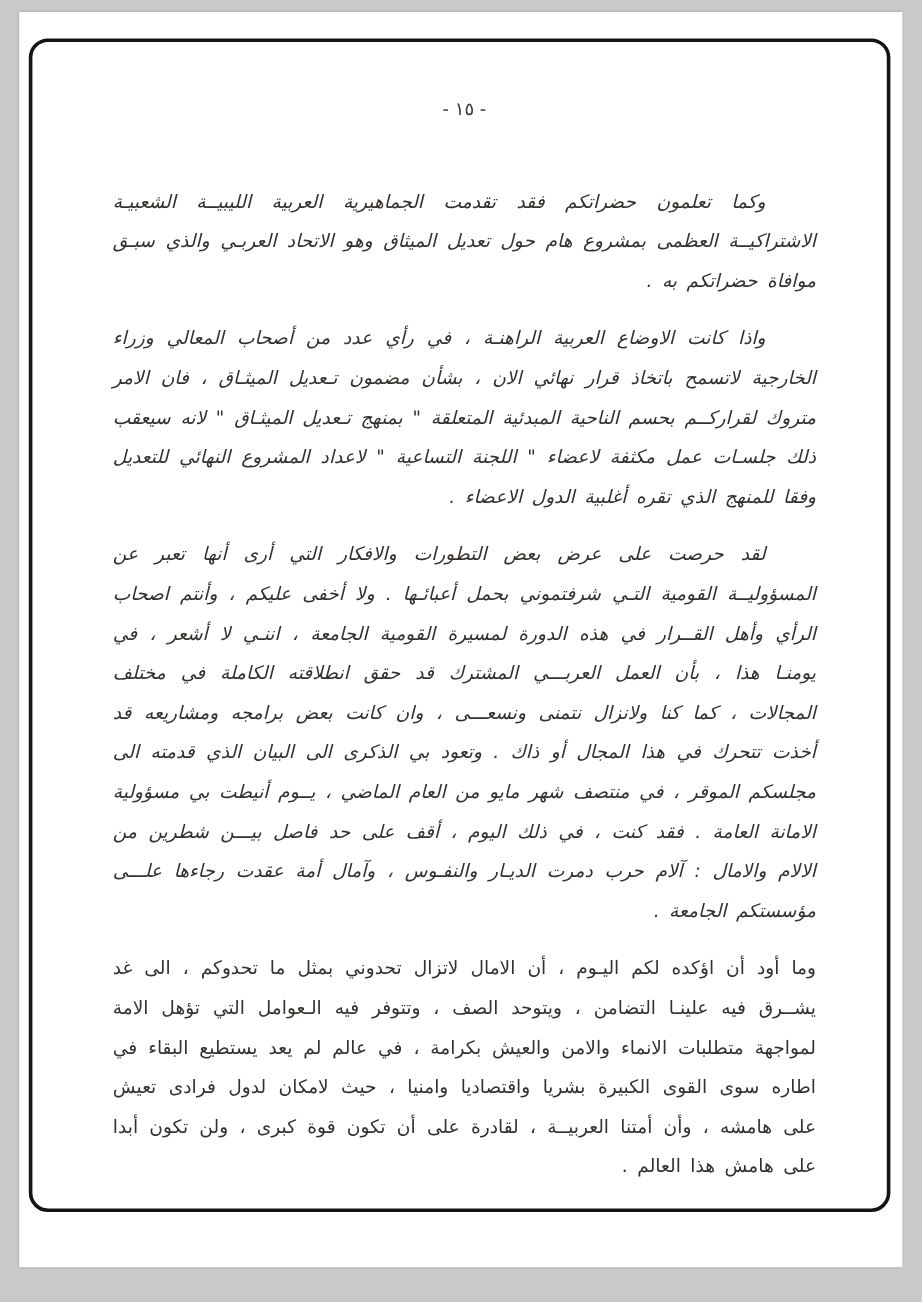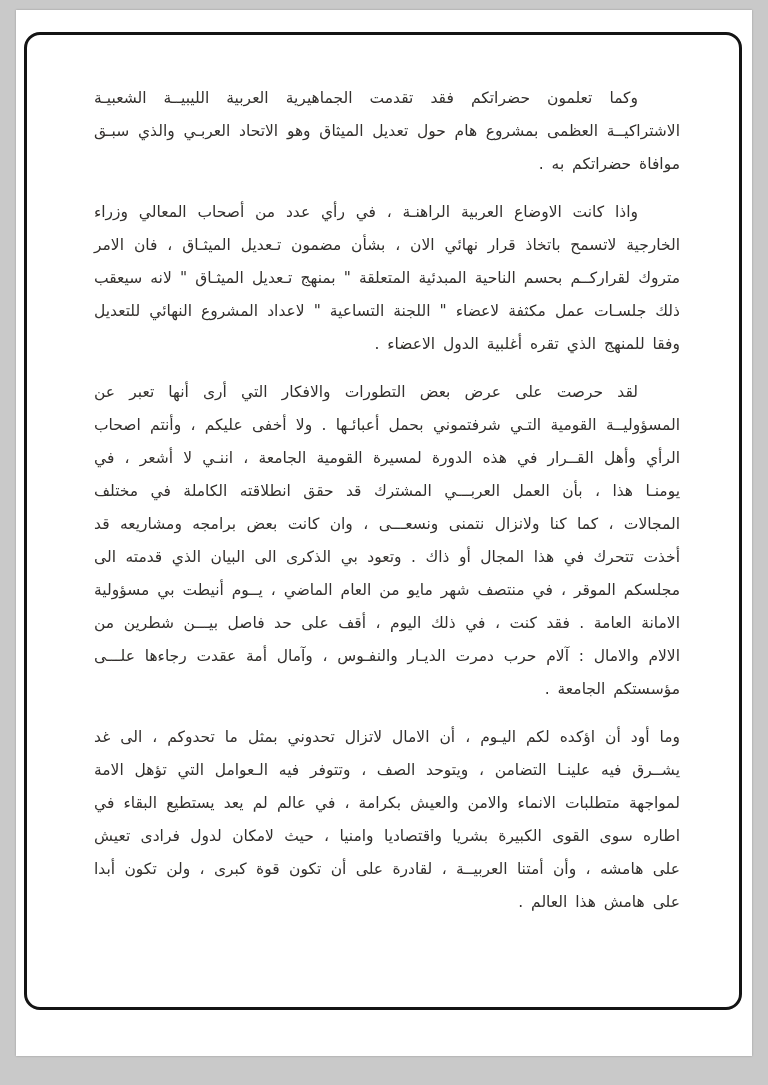--- a/index.html
+++ b/index.html
@@ -57,39 +57,41 @@
       text-justify: inter-word;
       font-size: 15.5px;
       line-height: 33px;
       margin: 0 0 15px 0;
       word-spacing: 3px;
       color: #33302d;
     }
 
     .para.indent {
       text-indent: 42px;
+      font-style: italic;
     }
 
     .section-heading {
       direction: rtl;
       font-size: 16px;
       line-height: 33px;
       margin: 14px 0 8px 0;
       color: #33302d;
       letter-spacing: 0.5px;
     }
   </style>
 </head>
 <body>
 
 <div class="sheet">
   <div class="frame"></div>
 
   <div class="content" lang="ar" dir="rtl">
 
+    <div class="page-number">- ١٥ -</div>
 
     <p class="para indent">وكما تعلمون حضراتكم فقد تقدمت الجماهيرية العربية الليبيــة الشعبيـة الاشتراكيــة العظمى بمشروع هام حول تعديل الميثاق وهو الاتحاد العربـي والذي سبـق موافاة حضراتكم به .</p>
 
     <p class="para indent">واذا كانت الاوضاع العربية الراهنـة ، في رأي عدد من أصحاب المعالي وزراء الخارجية لاتسمح باتخاذ قرار نهائي الان ، بشأن مضمون تـعديل الميثـاق ، فان الامر متروك لقراركــم بحسم الناحية المبدئية المتعلقة " بمنهج تـعديل الميثـاق " لانه سيعقب ذلك جلسـات عمل مكثفة لاعضاء " اللجنة التساعية " لاعداد المشروع النهائي للتعديل وفقا للمنهج الذي تقره أغلبية الدول الاعضاء .</p>
 
 
     <p class="para indent">لقد حرصت على عرض بعض التطورات والافكار التي أرى أنها تعبر عن المسؤوليــة القومية التـي شرفتموني بحمل أعبائـها . ولا أخفى عليكم ، وأنتم اصحاب الرأي وأهل القــرار في هذه الدورة لمسيرة القومية الجامعة ، اننـي لا أشعر ، في يومنـا هذا ، بأن العمل العربـــي المشترك قد حقق انطلاقته الكاملة في مختلف المجالات ، كما كنا ولانزال نتمنى ونسعـــى ، وان كانت بعض برامجه ومشاريعه قد أخذت تتحرك في هذا المجال أو ذاك . وتعود بي الذكرى الى البيان الذي قدمته الى مجلسكم الموقر ، في منتصف شهر مايو من العام الماضي ، يــوم أنيطت بي مسؤولية الامانة العامة . فقد كنت ، في ذلك اليوم ، أقف على حد فاصل بيـــن شطرين من الالام والامال : آلام حرب دمرت الديـار والنفـوس ، وآمال أمة عقدت رجاءها علـــى مؤسستكم الجامعة .</p>
 
     <p class="para">وما أود أن اؤكده لكم اليـوم ، أن الامال لاتزال تحدوني بمثل ما تحدوكم ، الى غد يشــرق فيه علينـا التضامن ، ويتوحد الصف ، وتتوفر فيه الـعوامل التي تؤهل الامة لمواجهة متطلبات الانماء والامن والعيش بكرامة ، في عالم لم يعد يستطيع البقاء في اطاره سوى القوى الكبيرة بشريا واقتصاديا وامنيا ، حيث لامكان لدول فرادى تعيش على هامشه ، وأن أمتنا العربيــة ، لقادرة على أن تكون قوة كبرى ، ولن تكون أبدا على هامش هذا العالم .</p>
 

